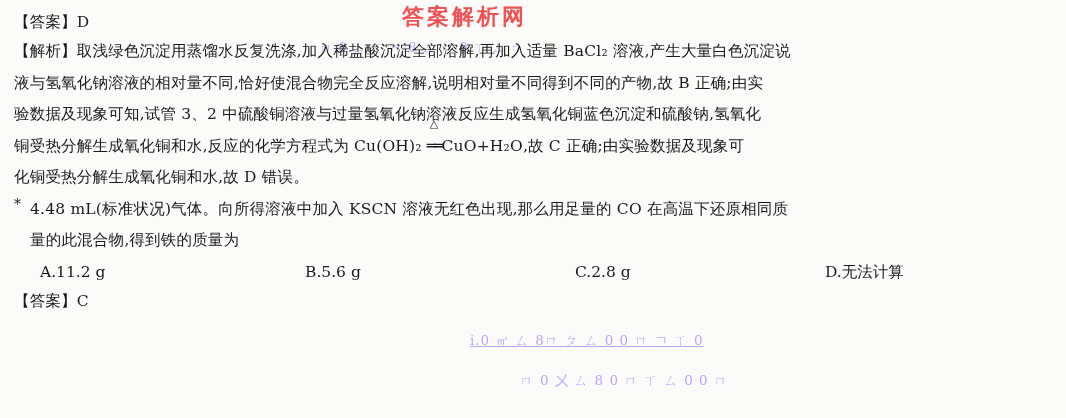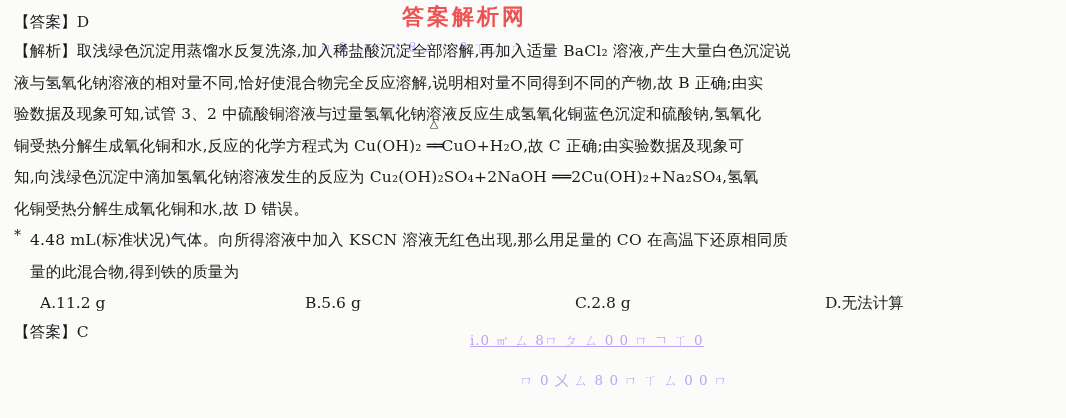--- a/index.html
+++ b/index.html
@@ -128,21 +128,20 @@
 
   <div class="block-body">
     <div class="line">
       <span class="tag">【解析】</span><span>取浅绿色沉淀用蒸馏水反复洗涤‚加入稀盐酸沉淀全部溶解‚再加入适量 BaCl₂ 溶液‚产生大量白色沉淀说</span>
     </div>
     <div class="line">液与氢氧化钠溶液的相对量不同‚恰好使混合物完全反应溶解‚说明相对量不同得到不同的产物‚故 B 正确;由实</div>
     <div class="line">验数据及现象可知‚试管 3、2 中硫酸铜溶液与过量氢氧化钠溶液反应生成氢氧化铜蓝色沉淀和硫酸钠‚氢氧化</div>
     <div class="line">
       <span>铜受热分解生成氧化铜和水‚反应的化学方程式为 Cu(OH)₂ <span class="rxn"><span class="cond">△</span><span class="eqarrow">══</span></span>CuO+H₂O‚故 C 正确;由实验数据及现象可</span>
     </div>
-    <div class="line">知‚向浅绿色沉淀中滴加氢氧化钠溶液发生的反应为 Cu₂(OH)₂SO₄+2NaOH ══2Cu(OH)₂+Na₂SO₄‚氢氧</div>
     <div class="line">化铜受热分解生成氧化铜和水‚故 D 错误。</div>
   </div>
 
   <div class="ghost g1">ⅰ.0 ㎡ ㄙ 8ㄇ ㄆ ㄙ 0 0 ㄇ ㄱ ㄒ 0</div>
   <div class="ghost g2">ㄇ 0 㐅 ㄙ 8 0 ㄇ ㄒ ㄙ 0 0 ㄇ</div>
 
   <div class="starred">
     <span class="star">*</span>
     <div class="line starred-text">4.48 mL(标准状况)气体。向所得溶液中加入 KSCN 溶液无红色出现‚那么用足量的 CO 在高温下还原相同质</div>
     <div class="line starred-text">量的此混合物‚得到铁的质量为</div>

